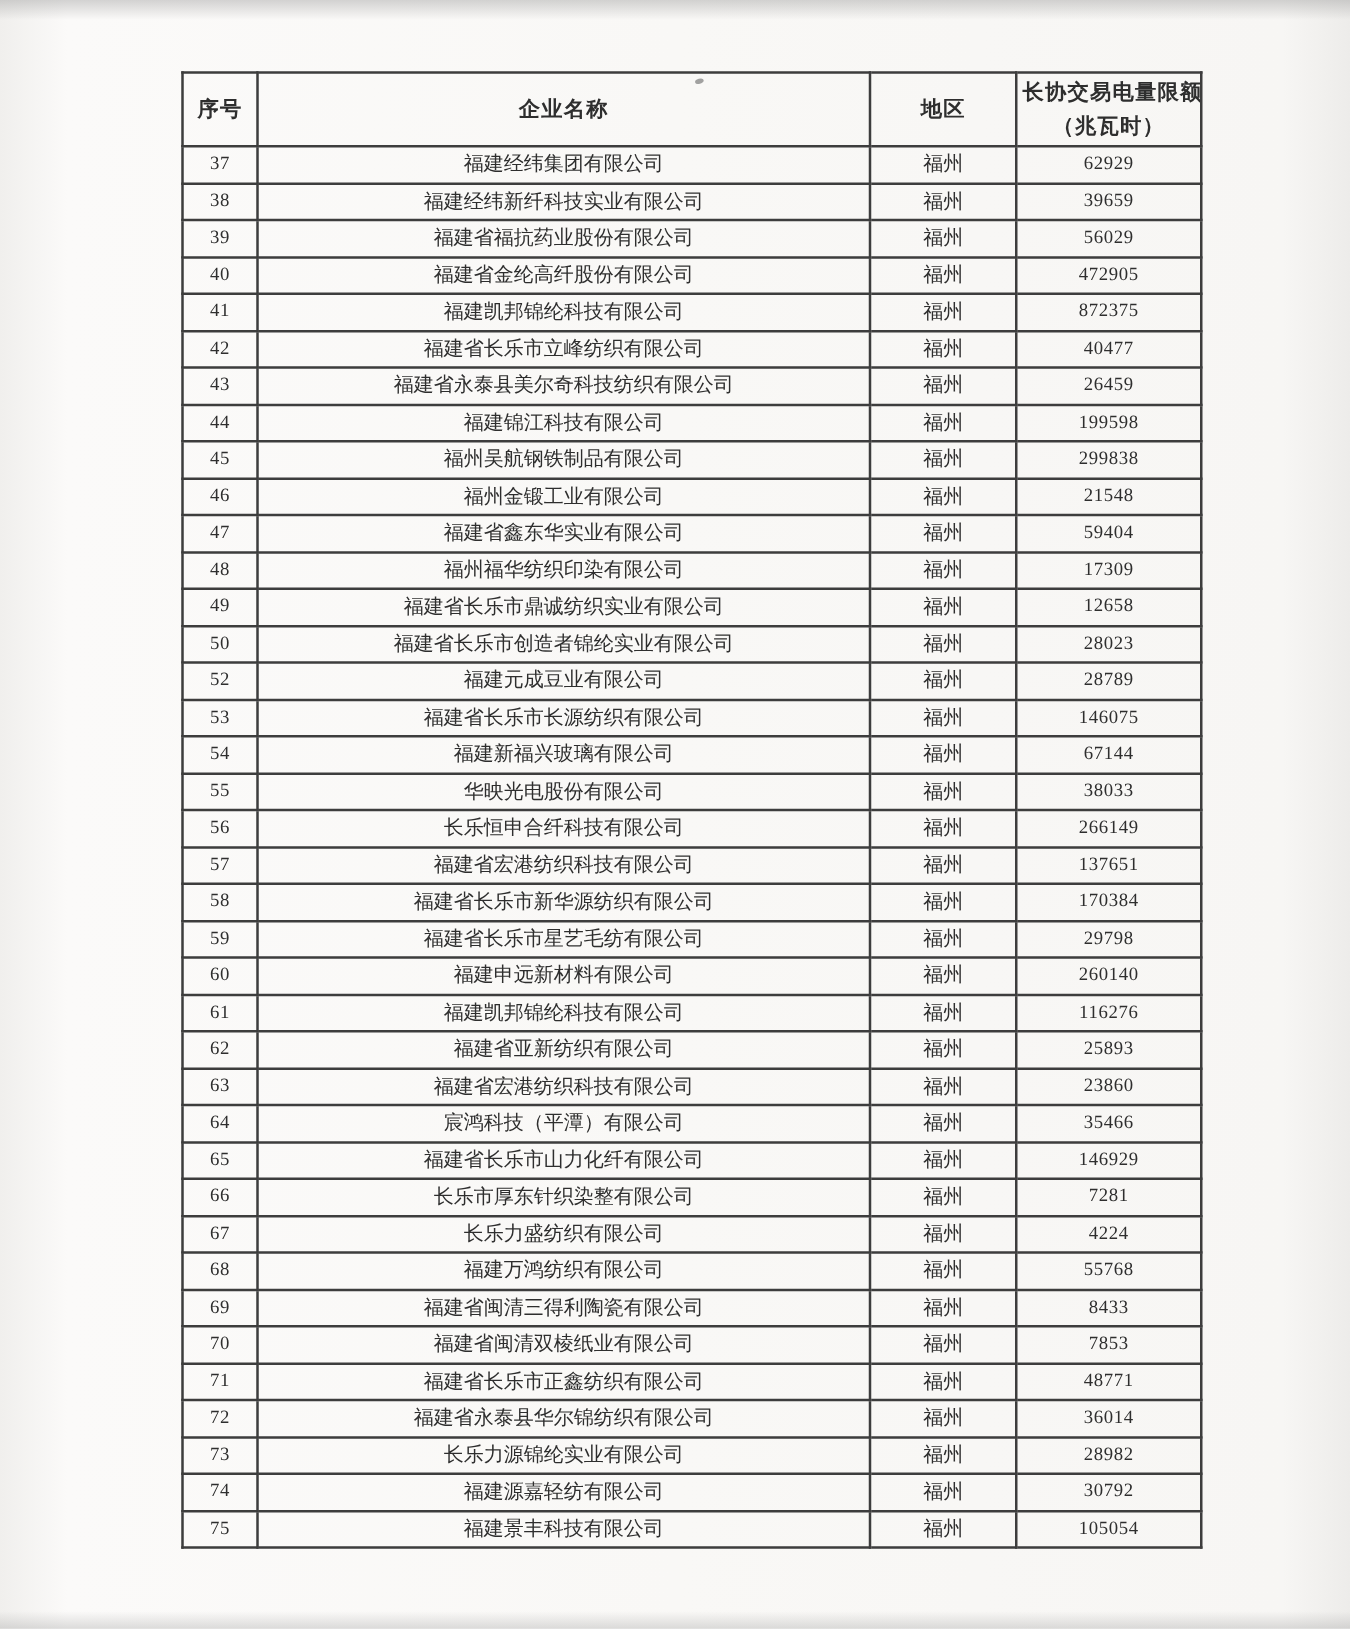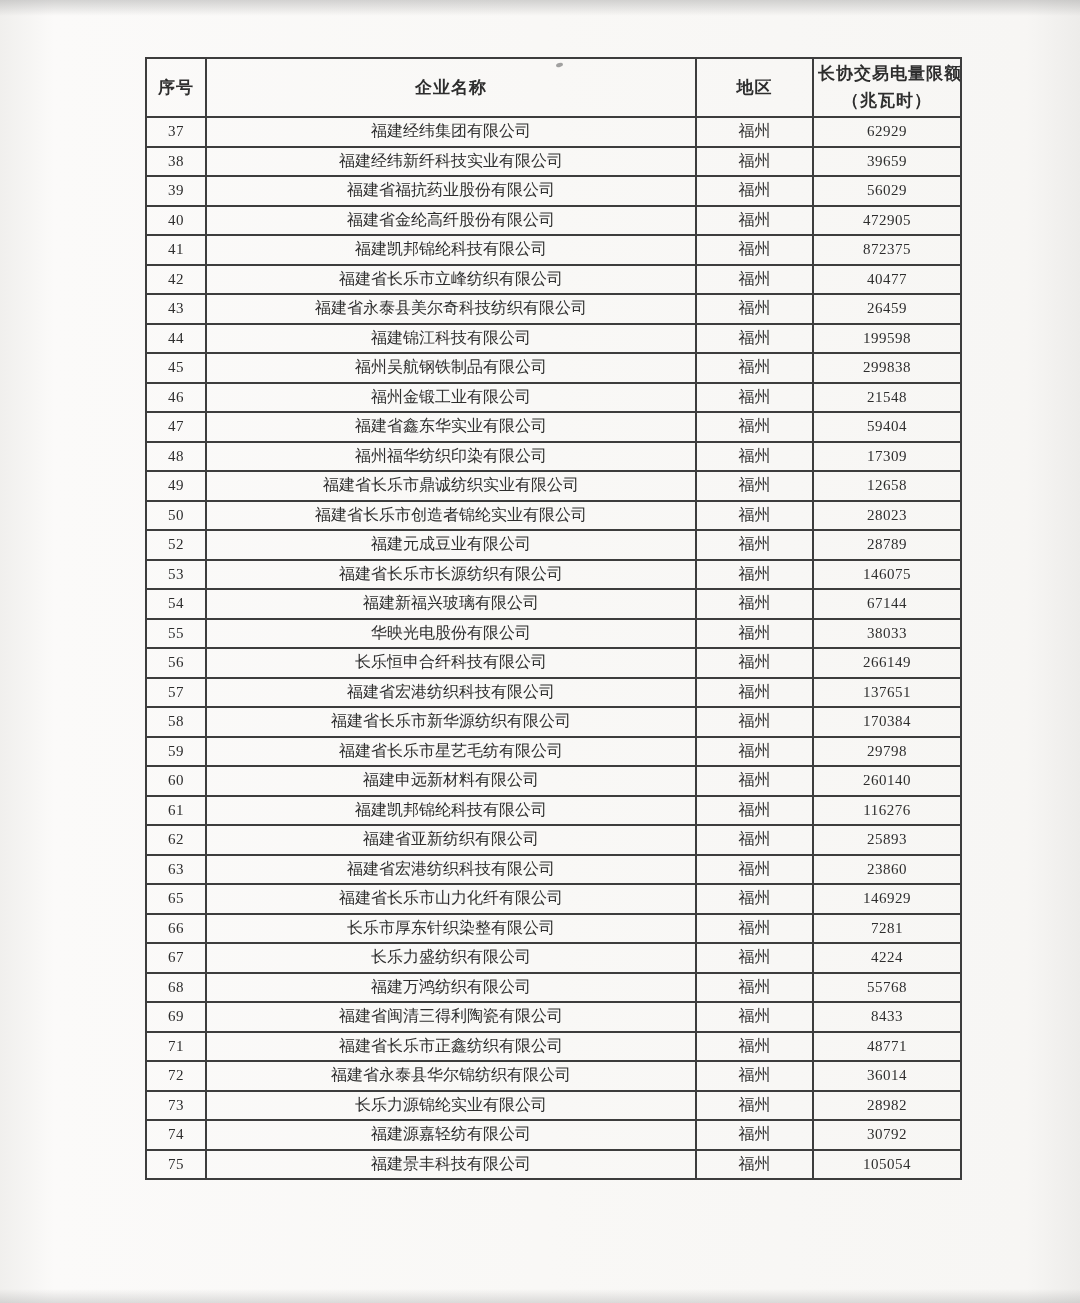--- a/index.html
+++ b/index.html
@@ -238,20 +238,26 @@
           <td class="region-cell">福州</td>
           <td class="quota-cell">25893</td>
         </tr>
         <tr>
           <td class="row-index-cell">63</td>
           <td class="company-name-cell">福建省宏港纺织科技有限公司</td>
           <td class="region-cell">福州</td>
           <td class="quota-cell">23860</td>
         </tr>
         <tr>
+          <td class="row-index-cell">64</td>
+          <td class="company-name-cell">宸鸿科技（平潭）有限公司</td>
+          <td class="region-cell">福州</td>
+          <td class="quota-cell">35466</td>
+        </tr>
+        <tr>
           <td class="row-index-cell">65</td>
           <td class="company-name-cell">福建省长乐市山力化纤有限公司</td>
           <td class="region-cell">福州</td>
           <td class="quota-cell">146929</td>
         </tr>
         <tr>
           <td class="row-index-cell">66</td>
           <td class="company-name-cell">长乐市厚东针织染整有限公司</td>
           <td class="region-cell">福州</td>
           <td class="quota-cell">7281</td>
@@ -266,20 +272,26 @@
           <td class="row-index-cell">68</td>
           <td class="company-name-cell">福建万鸿纺织有限公司</td>
           <td class="region-cell">福州</td>
           <td class="quota-cell">55768</td>
         </tr>
         <tr>
           <td class="row-index-cell">69</td>
           <td class="company-name-cell">福建省闽清三得利陶瓷有限公司</td>
           <td class="region-cell">福州</td>
           <td class="quota-cell">8433</td>
+        </tr>
+        <tr>
+          <td class="row-index-cell">70</td>
+          <td class="company-name-cell">福建省闽清双棱纸业有限公司</td>
+          <td class="region-cell">福州</td>
+          <td class="quota-cell">7853</td>
         </tr>
         <tr>
           <td class="row-index-cell">71</td>
           <td class="company-name-cell">福建省长乐市正鑫纺织有限公司</td>
           <td class="region-cell">福州</td>
           <td class="quota-cell">48771</td>
         </tr>
         <tr>
           <td class="row-index-cell">72</td>
           <td class="company-name-cell">福建省永泰县华尔锦纺织有限公司</td>

